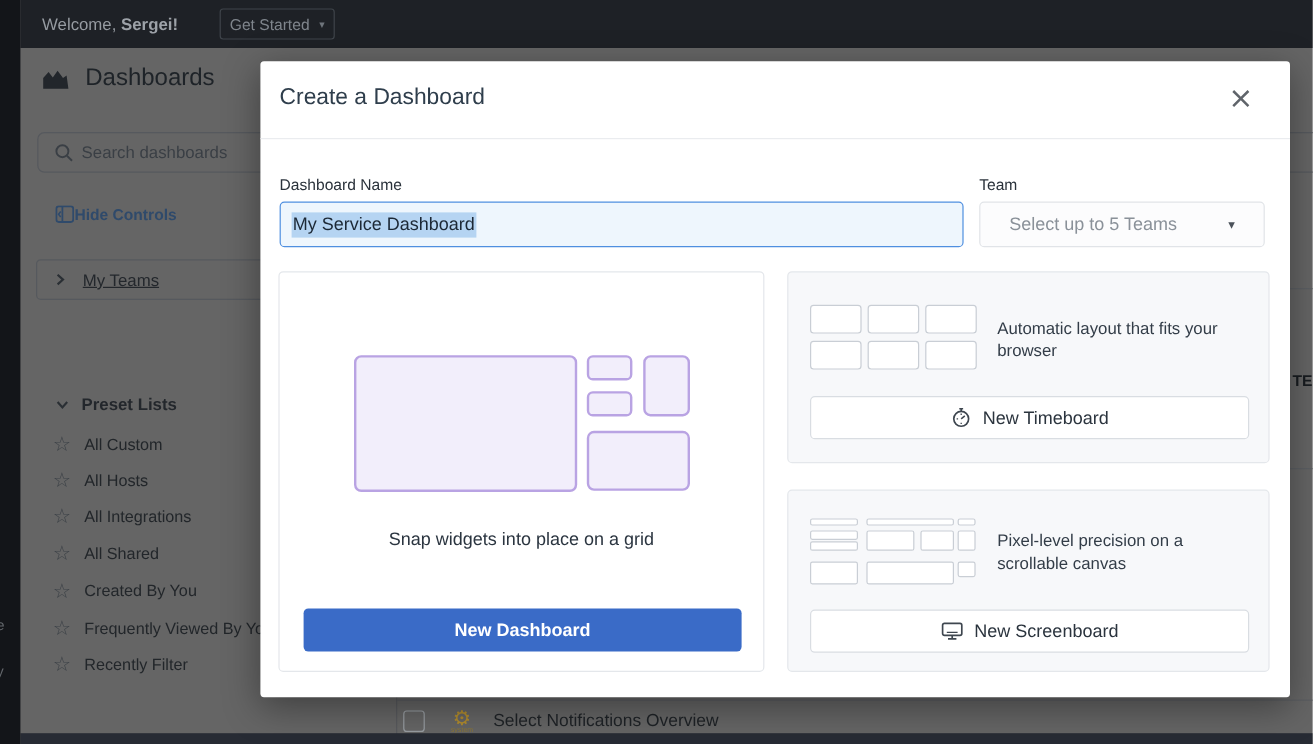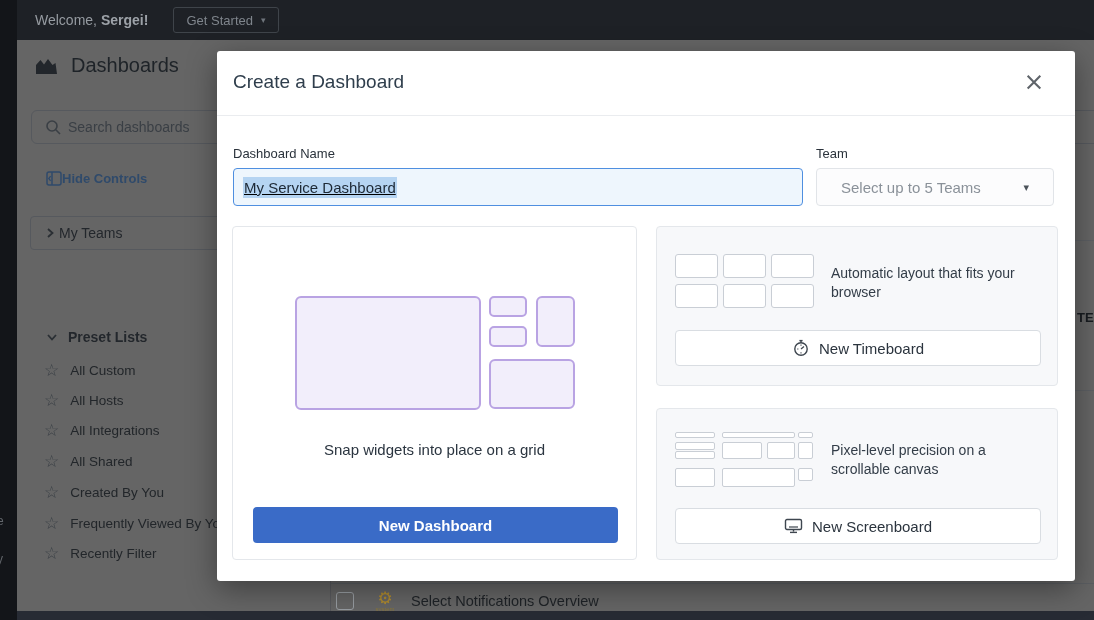--- a/index.html
+++ b/index.html
@@ -8,21 +8,21 @@
   #stage { position:relative; width:1094px; height:620px; background:#656565; overflow:hidden; }
 
   
   .rail { position:absolute; left:0; top:0; width:17px; height:620px; background:#131519; z-index:3; overflow:hidden; }
   .rail-letter { position:absolute; left:-3px; color:#63676c; font-size:12px; }
 
   
   .topbar { position:absolute; left:17px; top:0; width:1077px; height:40px; background:#1e2126; z-index:2; }
   .welcome { position:absolute; left:18px; top:12px; font-size:14px; color:#969ba1; }
   .welcome b { font-weight:700; color:#9da2a8; }
-  .btn-getstarted { position:absolute; left:156px; top:7px; width:106px; height:26px; border:1px solid #3f444a;
+  .btn-getstarted { position:absolute; left:166px; top:7px; width:96px; height:26px; border:1px solid #3f444a;
     border-radius:3px; color:#7f858c; font-size:13px; display:flex; align-items:center; justify-content:center; gap:8px;
     background:transparent; cursor:pointer; }
   .btn-getstarted .caret { font-size:9px; color:#6e747b; }
 
   
   .page-title-row { position:absolute; left:34px; top:54px; display:flex; align-items:center; gap:12px; z-index:1; }
   .page-title { font-size:20px; font-weight:500; color:#1e2328; }
 
   .search-wrap { position:absolute; left:31px; top:110px; width:1079px; height:34px; border:1px solid #56595e;
     border-radius:6px; z-index:1; }
@@ -30,21 +30,21 @@
     font-size:14px; color:#2e3338; outline:none; font-family:inherit; }
   .search-wrap input::placeholder { color:#3a3f45; opacity:1; }
   .search-icon-pos { position:absolute; left:13px; top:8px; }
 
   .hide-controls { position:absolute; left:46px; top:171px; display:flex; align-items:center; gap:0; z-index:1; cursor:pointer; }
   .hide-controls span { font-size:13px; font-weight:700; color:#2f4a6b; }
 
   .facet-box { position:absolute; left:30px; width:294px; height:34px; border:1px solid #56595e; border-radius:4px;
     display:flex; align-items:center; z-index:1; }
   .facet-box.myteams { top:216px; }
-  .facet-box.myteams .lbl { font-size:14px; color:#23272c; margin-left:4px; }
+  .facet-box.myteams .lbl { font-size:14px; color:#23272c; margin-left:14px;text-decoration:underline; }
   .facet-box.filter { top:270px; border-radius:6px; }
   .facet-box.filter input { border:none; background:transparent; outline:none; font-size:14px; color:#42474c;
     margin-left:8px; width:180px; font-family:inherit; }
   .facet-box.filter input::placeholder { color:#4c5156; opacity:1; }
   .facet-box .chev-wrap { margin-left:14px; display:flex; }
   .facet-box.filter .icon-wrap { margin-left:14px; display:flex; }
 
   .preset-head { position:absolute; left:46px; top:329px; display:flex; align-items:center; gap:10px; z-index:1; cursor:pointer; }
   .preset-head span { font-size:14px; font-weight:700; color:#23272c; }
   .preset-item { position:absolute; left:44px; height:22px; display:flex; align-items:center; gap:11px; z-index:1; cursor:pointer; white-space:nowrap; }
@@ -73,21 +73,21 @@
   .modal-header { position:absolute; left:0; top:0; width:100%; height:65px; border-bottom:1px solid #eaecef; }
   .modal-title { position:absolute; left:16px; top:20px; font-size:19px; font-weight:500; color:#2f3e4c; }
   .modal-close { position:absolute; right:26px; top:14px; width:30px; height:34px; border:none; background:none;
     font-size:25px; font-weight:400; color:#5f646a; cursor:pointer; line-height:34px; text-align:center; font-family:"DejaVu Sans", sans-serif; }
 
   .field-label { position:absolute; font-size:13px; color:#2a323b; }
   .name-label { left:16px; top:95px; }
   .team-label { left:599px; top:95px; }
 
   .name-input { position:absolute; left:16px; top:117px; width:570px; height:38px; border:1.5px solid #4f8fe0;
-    border-radius:4px; background:#eef6fd; display:flex; align-items:center; padding-left:9px; cursor:text;text-decoration:underline; }
+    border-radius:4px; background:#eef6fd; display:flex; align-items:center; padding-left:9px; cursor:text; }
   .name-input .val { font-size:15px; color:#1c2835; background:#b5d4f2; padding:2px 1px; }
 
   .team-select { position:absolute; left:599px; top:117px; width:238px; height:38px; border:1px solid #e1e4e8;
     border-radius:4px; background:#fcfcfd; display:flex; align-items:center; padding:0 24px; cursor:pointer; }
   .team-select .ph { font-size:15px; color:#8a9199; flex:1; }
   .team-select .caret { font-size:11px; color:#4b525a; }
 
   .card { position:absolute; border:1px solid #e4e7eb; border-radius:4px; }
   .card-grid { left:15px; top:175px; width:405px; height:334px; background:#ffffff; }
   .card-time { left:439px; top:175px; width:402px; height:160px; background:#f7f8fa; }

